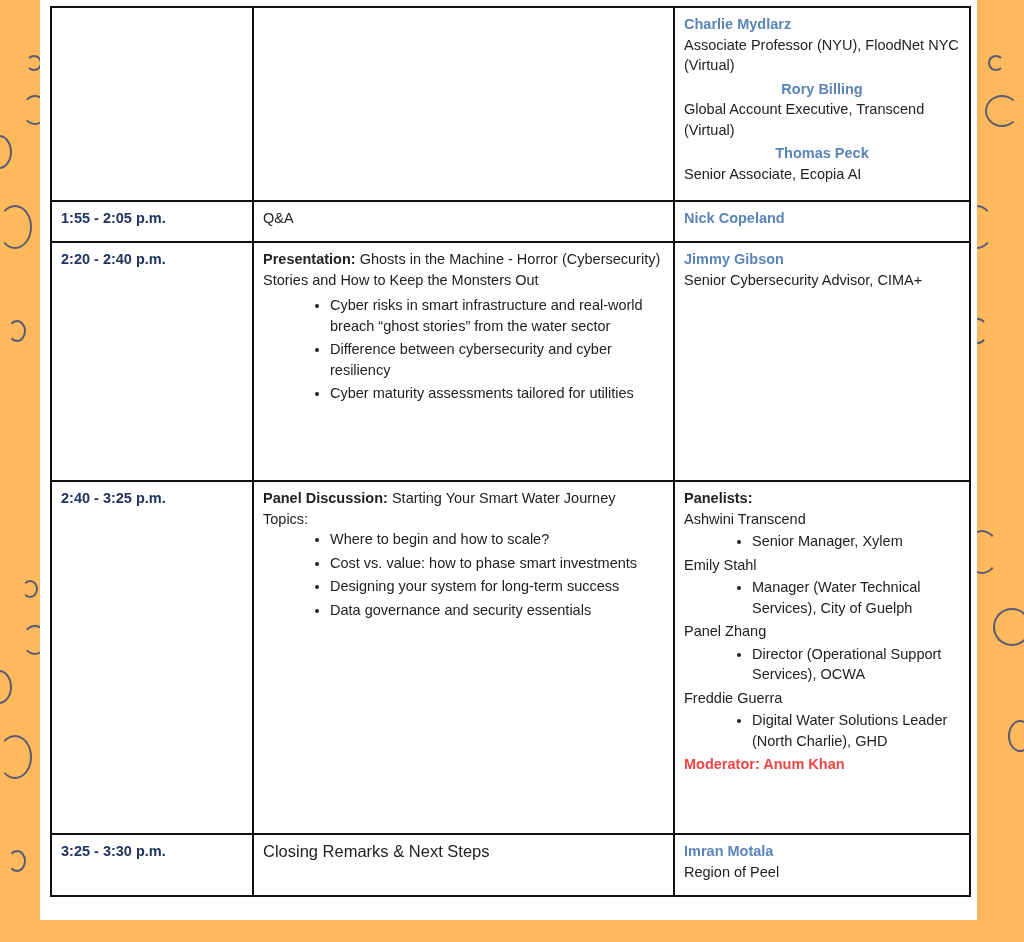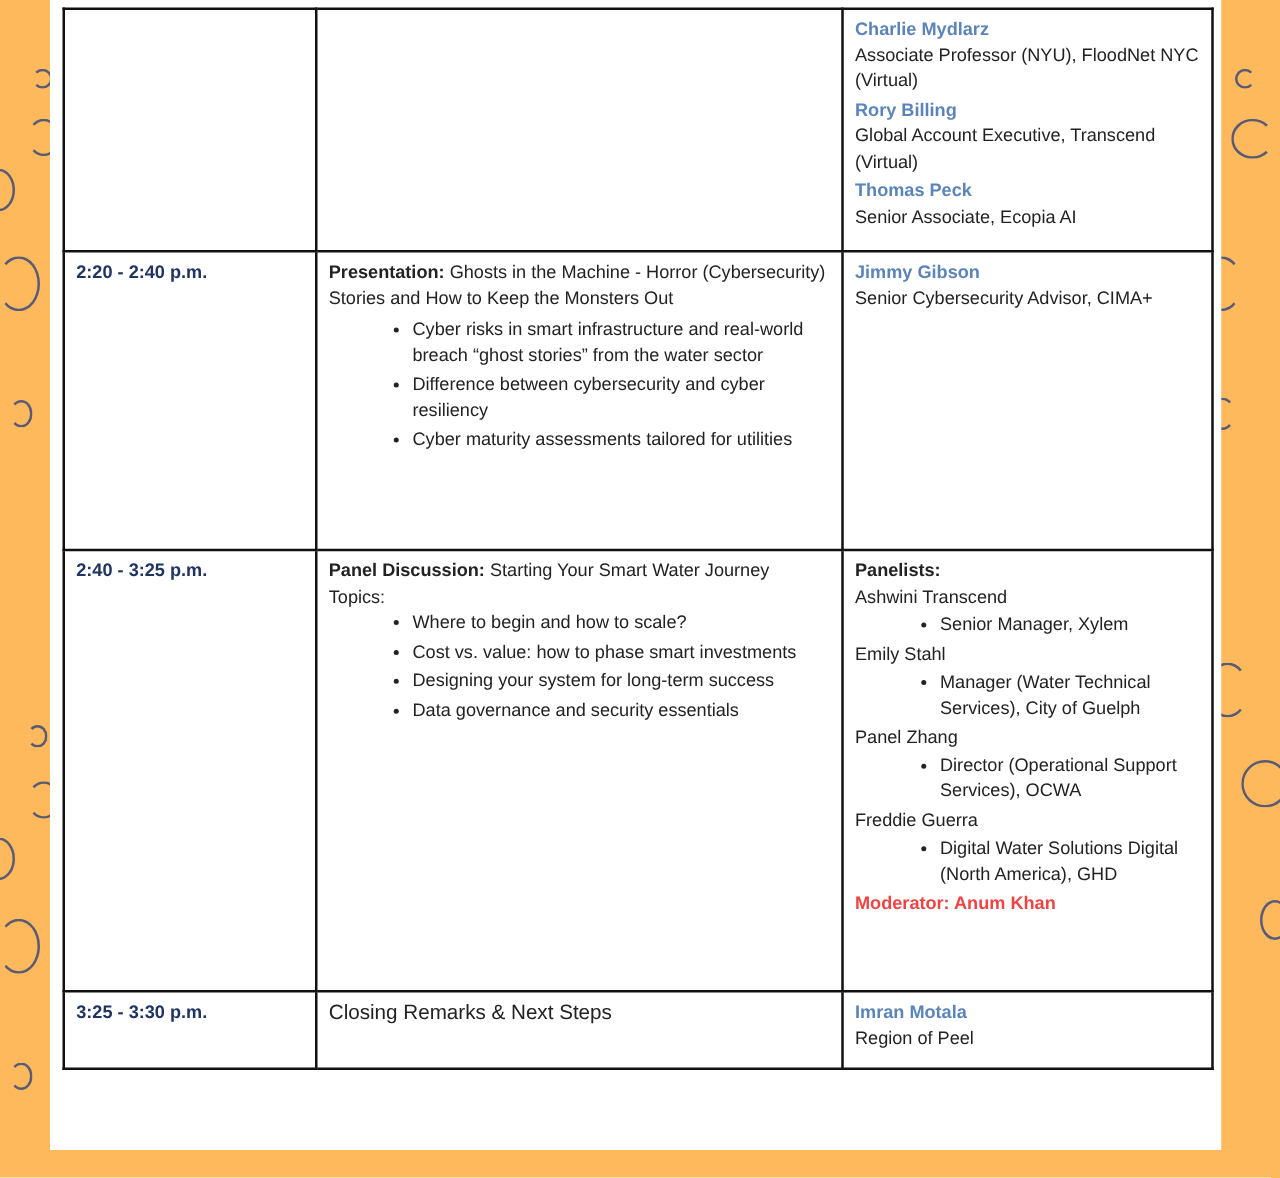--- a/index.html
+++ b/index.html
@@ -10,21 +10,21 @@
   td{border:2px solid #111;vertical-align:top;padding:6px 9px 8px 9px;font-size:14.5px;line-height:20.5px;color:#222;}
   col.c1{width:202px;} col.c2{width:421px;} col.c3{width:296px;}
   .time{color:#1f3461;font-weight:bold;}
   .name{color:#5b84b8;font-weight:bold;}
   .mod{color:#ef4444;font-weight:bold;}
   .navy{color:#1f3461;font-weight:bold;}
   ul{margin:5px 0 0 0;padding:0 0 0 67px;}
   ul li{margin-bottom:3px;}
   ul.sm{padding-left:68px;margin:2px 0;}
   .lbl{font-weight:bold;}
-  .sp{margin-top:3px;}
+  .sp{margin-top:3px;text-align:center;}
   .big{font-size:16.5px;border-radius:15px;}
 </style>
 </head>
 <body>
 
 <div class="bubble" style="left:26px;top:55px;width:12px;height:12px;"></div>
 <div class="bubble" style="left:22px;top:95px;width:22px;height:26px;"></div>
 <div class="bubble" style="left:-14px;top:135px;width:22px;height:30px;"></div>
 <div class="bubble" style="left:-2px;top:205px;width:30px;height:40px;"></div>
 <div class="bubble" style="left:8px;top:320px;width:14px;height:18px;"></div>
@@ -56,20 +56,25 @@
     <td>
       <div class="name">Charlie Mydlarz</div>
       <div>Associate Professor (NYU), FloodNet NYC (Virtual)</div>
       <div class="name sp">Rory Billing</div>
       <div>Global Account Executive, Transcend (Virtual)</div>
       <div class="name sp">Thomas Peck</div>
       <div>Senior Associate, Ecopia AI</div>
     </td>
   </tr>
 
+  <tr style="height:41px;">
+    <td class="time">1:55 - 2:05 p.m.</td>
+    <td>Q&amp;A</td>
+    <td class="name">Nick Copeland</td>
+  </tr>
 
 
   <tr style="height:239px;">
     <td class="time">2:20 - 2:40 p.m.</td>
     <td>
       <span class="lbl">Presentation:</span>
       <span>Ghosts in the Machine - Horror (Cybersecurity) Stories and How to Keep the Monsters Out</span>
       <ul>
         <li>Cyber risks in smart infrastructure and real-world breach “ghost stories” from the water sector</li>
         <li>Difference between cybersecurity and cyber resiliency</li>
@@ -104,21 +109,21 @@
       <div>Emily Stahl</div>
       <ul class="sm">
               <li>Manager (Water Technical Services), City of Guelph</li>
             </ul>
       <div>Panel Zhang</div>
       <ul class="sm">
               <li>Director (Operational Support Services), OCWA</li>
             </ul>
       <div>Freddie Guerra</div>
       <ul class="sm">
-              <li>Digital Water Solutions Digital (North America), GHD</li>
+              <li>Digital Water Solutions Leader (North Charlie), GHD</li>
             </ul>
       <div class="mod">Moderator: Anum Khan</div>
     </td>
   </tr>
 
   <tr style="height:62px;">
     <td class="time">3:25 - 3:30 p.m.</td>
     <td class="big">Closing Remarks &amp; Next Steps</td>
     <td>
       <div class="name">Imran Motala</div>

